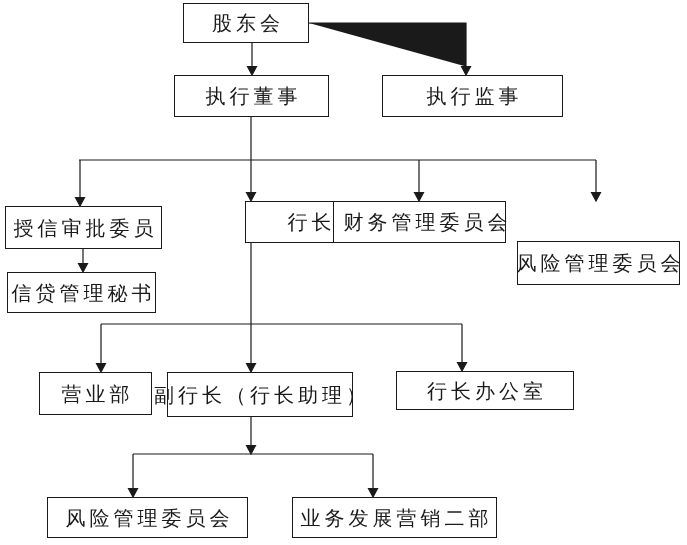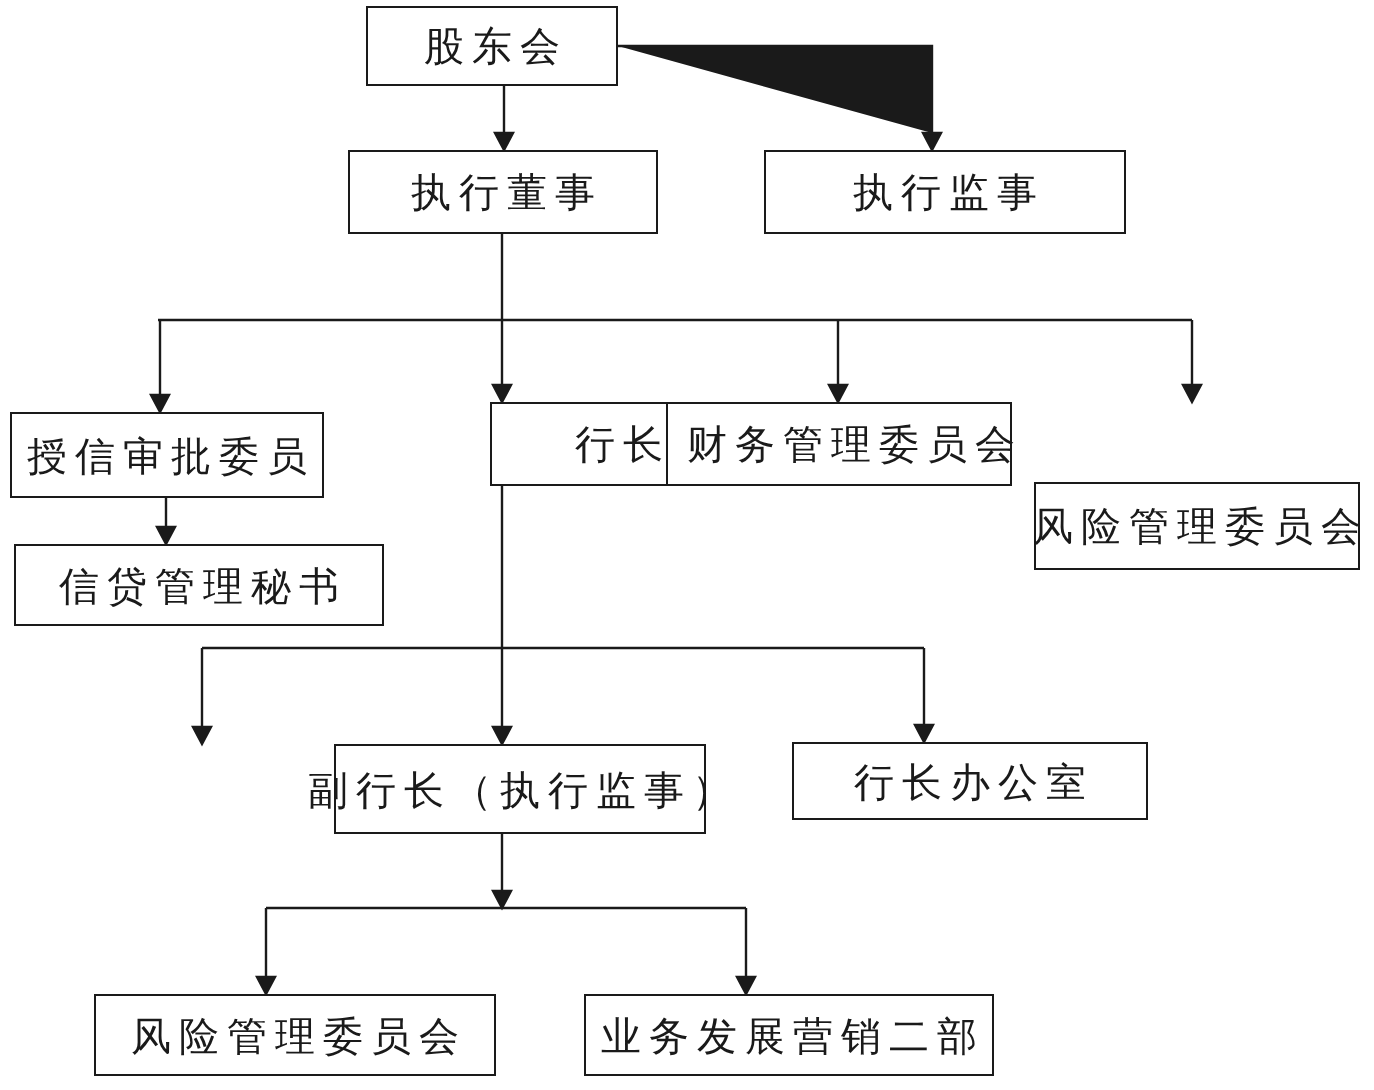--- a/index.html
+++ b/index.html
@@ -84,24 +84,25 @@
   <div class="node" style="left:174px;top:75px;width:155px;height:42px;">执行董事</div>
 
   <div class="node" style="left:5px;top:206px;width:157px;height:43px;">授信审批委员</div>
 
   <div class="node" style="left:214px;top:201px;width:129px;height:42px;margin-left:31px;">行长</div>
 
   <div class="node" style="left:333px;top:201px;width:173px;height:42px;padding-left:12px;">财务管理委员会</div>
 
   <div class="node" style="left:517px;top:201px;width:163px;height:44px;margin-top:40px;">风险管理委员会</div>
 
-  <div class="node" style="left:7px;top:272px;width:185px;height:41px;">信贷管理秘书</div>
+  <div class="node" style="left:7px;top:272px;width:149px;height:41px;">信贷管理秘书</div>
 
+  <div class="node" style="left:39px;top:372px;width:113px;height:43px;">营业部</div>
 
-  <div class="node" style="left:167px;top:372px;width:186px;height:45px;">副行长（执行监事）</div>
+  <div class="node" style="left:167px;top:372px;width:186px;height:45px;">副行长（行长助理）</div>
 
   <div class="node" style="left:375px;top:371px;width:178px;height:39px;margin-left:21px;">行长办公室</div>
 
   <div class="node" style="left:47px;top:497px;width:201px;height:41px;">风险管理委员会</div>
 
   <div class="node" style="left:292px;top:497px;width:205px;height:41px;text-align:center;">业务发展营销二部</div>
 
 </div>
 
 </body></html>

